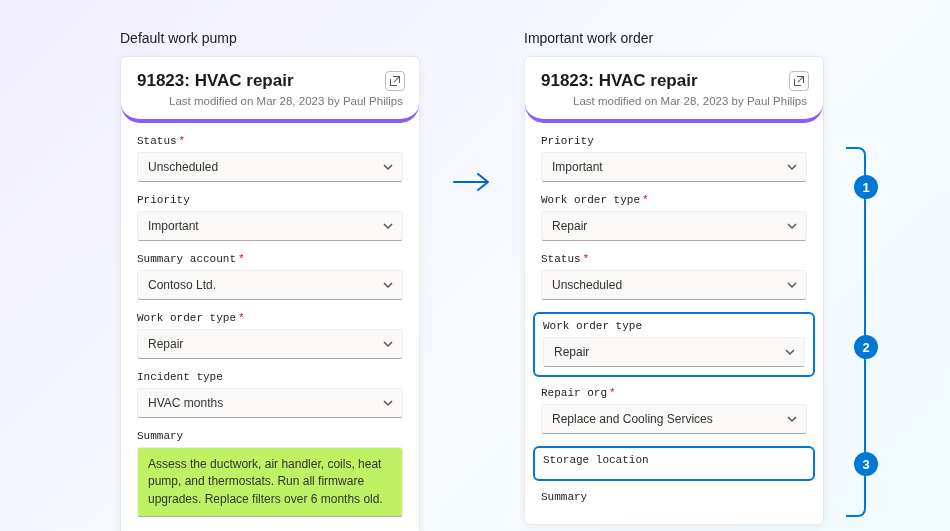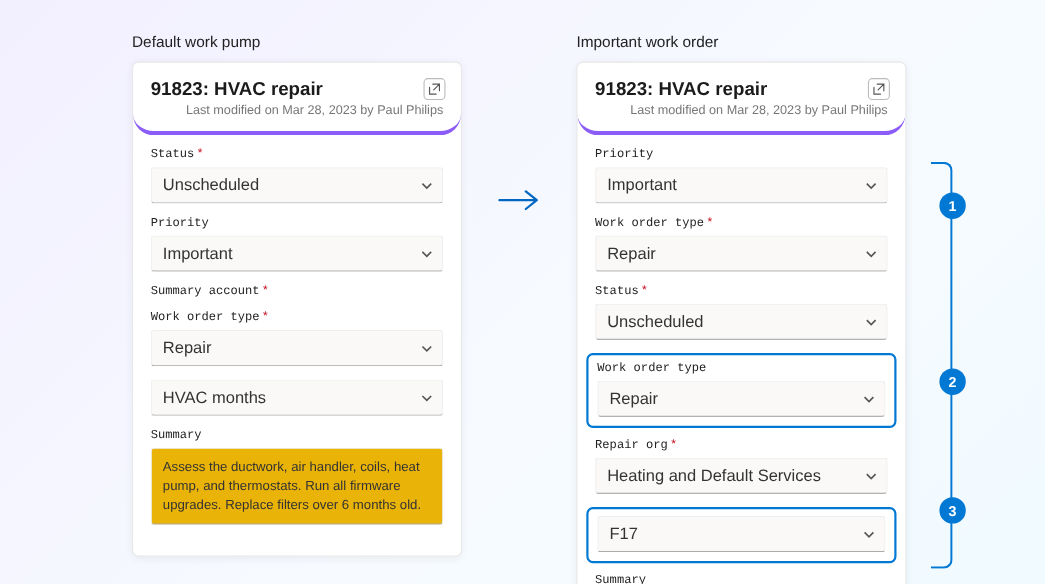--- a/index.html
+++ b/index.html
@@ -76,34 +76,34 @@
     font-family: Liberation Mono, monospace;
   }
   .req { color: #c50f1f; margin-left: 2px; }
   .select {
     position: relative;
     background: #faf9f8;
     border: 1px solid #eee;
     border-bottom: 1px solid #aaa;
     border-radius: 3px;
     padding: 7px 28px 7px 10px;
-    font-size: 15px;
+    font-size: 12px;
     color: #333;
     cursor: pointer;
   }
   .select .chev {
     position: absolute;
     right: 8px;
     top: 50%;
     transform: translateY(-50%);
     width: 12px;
     height: 12px;
   }
   .textarea {
-    background: #eab308;
+    background: #bef264;
     border: 1px solid #eee;
     border-bottom: 1px solid #aaa;
     border-radius: 3px;
     padding: 8px 10px;
     font-size: 12px;
     color: #333;
     line-height: 1.45;
     min-height: 60px;
   }
   .arrow-between {
@@ -179,31 +179,38 @@
             <label class="field-label">Priority</label>
             <div class="select">
               <span>Important</span>
               <svg class="chev" viewBox="0 0 12 12">
                   <path d="M2 4 L6 8 L10 4"></path>
                 </svg>
             </div>
           </div>
           <div class="field">
             <label class="field-label"><span>Summary account</span><span class="req">*</span></label>
+            <div class="select">
+              <span>Contoso Ltd.</span>
+              <svg class="chev" viewBox="0 0 12 12">
+                  <path d="M2 4 L6 8 L10 4"></path>
+                </svg>
+            </div>
           </div>
           <div class="field">
             <label class="field-label"><span>Work order type</span><span class="req">*</span></label>
             <div class="select">
               <span>Repair</span>
               <svg class="chev" viewBox="0 0 12 12">
                   <path d="M2 4 L6 8 L10 4"></path>
                 </svg>
             </div>
           </div>
           <div class="field">
+            <label class="field-label">Incident type</label>
             <div class="select">
               <span>HVAC months</span>
               <svg class="chev" viewBox="0 0 12 12">
                   <path d="M2 4 L6 8 L10 4"></path>
                 </svg>
             </div>
           </div>
           <div class="field">
             <label class="field-label">Summary</label>
             <div class="textarea">Assess the ductwork, air handler, coils, heat pump, and thermostats. Run all firmware upgrades. Replace filters over 6 months old.</div>
@@ -267,35 +274,30 @@
                 <svg class="chev" viewBox="0 0 12 12">
                     <path d="M2 4 L6 8 L10 4"></path>
                   </svg>
               </div>
             </div>
           </div>
 
           <div class="field">
             <label class="field-label"><span>Repair org</span><span class="req">*</span></label>
             <div class="select">
-              <span>Heating and Default Services</span>
+              <span>Replace and Cooling Services</span>
               <svg class="chev" viewBox="0 0 12 12">
                   <path d="M2 4 L6 8 L10 4"></path>
                 </svg>
             </div>
           </div>
 
           <div class="highlight">
             <div class="field">
-              <div class="select">
-                <span>F17</span>
-                <svg class="chev" viewBox="0 0 12 12">
-                    <path d="M2 4 L6 8 L10 4"></path>
-                  </svg>
-              </div>
+              <label class="field-label">Storage location</label>
             </div>
           </div>
 
           <div class="field" style="margin-bottom:0">
             <label class="field-label">Summary</label>
           </div>
         </div>
       </div>
     </div>
 

